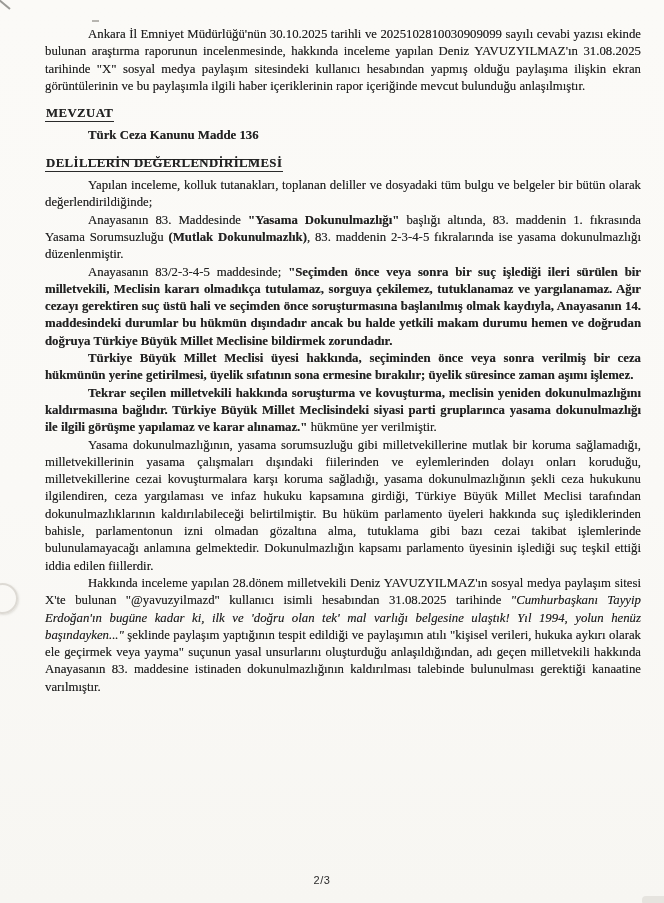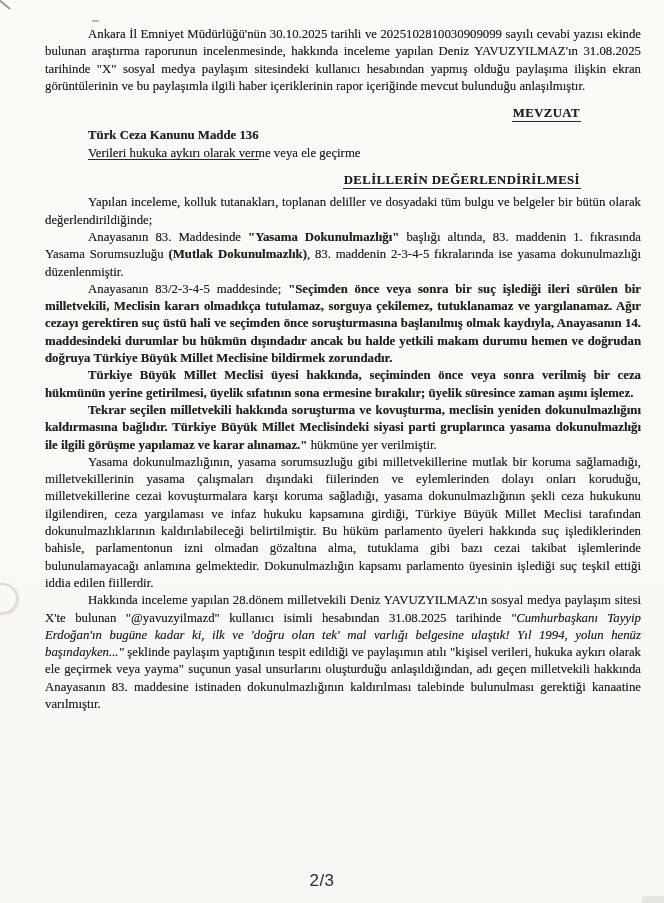--- a/index.html
+++ b/index.html
@@ -28,21 +28,21 @@
     text-align: justify;
     text-shadow: 0 0 0.35px rgba(45,45,45,0.55);
   }
   p.para {
     margin: 0;
     text-indent: 43px;
   }
   .b { font-weight: bold; }
   .i { font-style: italic; }
   .heading {
-    text-align: right;
+    text-align: left;
     font-weight: bold;
     margin: 10px 60px 5px 0;
     text-indent: 0;
     letter-spacing: 0.4px;
   }
   .heading .heading-text {
     border-bottom: 1.5px solid #2a2a2a;
     padding: 0 1px 1px 1px;
   }
   p.subheading {
@@ -54,21 +54,21 @@
     border-bottom: 1.4px solid #2a2a2a;
     padding-bottom: 17px;
   }
   .page-number {
     position: absolute;
     left: 0;
     top: 872px;
     width: 644px;
     text-align: center;
     font-family: "Liberation Sans", "DejaVu Sans", sans-serif;
-    font-size: 17px;
+    font-size: 11px;
     color: #2c2c2c;
     letter-spacing: 0.5px;
   }
   
   .artifact-corner {
     position: absolute;
     left: -4px;
     top: 3px;
     width: 16px;
     height: 1.6px;
@@ -110,21 +110,20 @@
 <div class="page">
   <div class="artifact-corner"></div>
   <div class="artifact-dash"></div>
   <div class="artifact-curl"></div>
   <div class="artifact-smudge"></div>
 
   <div class="doc" id="doc-body">
       <p class="para"><span>Ankara İl Emniyet Müdürlüğü'nün 30.10.2025 tarihli ve 2025102810030909099 sayılı cevabi yazısı ekinde bulunan araştırma raporunun incelenmesinde, hakkında inceleme yapılan Deniz YAVUZYILMAZ'ın 31.08.2025 tarihinde "X" sosyal medya paylaşım sitesindeki kullanıcı hesabından yapmış olduğu paylaşıma ilişkin ekran görüntülerinin ve bu paylaşımla ilgili haber içeriklerinin rapor içeriğinde mevcut bulunduğu anlaşılmıştır.</span></p>
       <div class="heading"><span class="heading-text">MEVZUAT</span></div>
       <p class="subheading"><span class="sub-text">Türk Ceza Kanunu Madde 136</span></p>
-      <p class="para"><span>Verileri hukuka aykırı olarak verme veya ele geçirme</span></p>
       <div class="heading"><span class="heading-text">DELİLLERİN DEĞERLENDİRİLMESİ</span></div>
       <p class="para"><span>Yapılan inceleme, kolluk tutanakları, toplanan deliller ve dosyadaki tüm bulgu ve belgeler bir bütün olarak değerlendirildiğinde;</span></p>
       <p class="para"><span>Anayasanın 83. Maddesinde </span><span class="b">"Yasama Dokunulmazlığı"</span><span> başlığı altında, 83. maddenin 1. fıkrasında Yasama Sorumsuzluğu </span><span class="b">(Mutlak Dokunulmazlık)</span><span>, 83. maddenin 2-3-4-5 fıkralarında ise yasama dokunulmazlığı düzenlenmiştir.</span></p>
       <p class="para"><span>Anayasanın 83/2-3-4-5 maddesinde; </span><span class="b">"Seçimden önce veya sonra bir suç işlediği ileri sürülen bir milletvekili, Meclisin kararı olmadıkça tutulamaz, sorguya çekilemez, tutuklanamaz ve yargılanamaz. Ağır cezayı gerektiren suç üstü hali ve seçimden önce soruşturmasına başlanılmış olmak kaydıyla, Anayasanın 14. maddesindeki durumlar bu hükmün dışındadır ancak bu halde yetkili makam durumu hemen ve doğrudan doğruya Türkiye Büyük Millet Meclisine bildirmek zorundadır.</span></p>
       <p class="para"><span class="b">Türkiye Büyük Millet Meclisi üyesi hakkında, seçiminden önce veya sonra verilmiş bir ceza hükmünün yerine getirilmesi, üyelik sıfatının sona ermesine bırakılır; üyelik süresince zaman aşımı işlemez.</span></p>
       <p class="para"><span class="b">Tekrar seçilen milletvekili hakkında soruşturma ve kovuşturma, meclisin yeniden dokunulmazlığını kaldırmasına bağlıdır. Türkiye Büyük Millet Meclisindeki siyasi parti gruplarınca yasama dokunulmazlığı ile ilgili görüşme yapılamaz ve karar alınamaz."</span><span> hükmüne yer verilmiştir.</span></p>
       <p class="para"><span>Yasama dokunulmazlığının, yasama sorumsuzluğu gibi milletvekillerine mutlak bir koruma sağlamadığı, milletvekillerinin yasama çalışmaları dışındaki fiilerinden ve eylemlerinden dolayı onları koruduğu, milletvekillerine cezai kovuşturmalara karşı koruma sağladığı, yasama dokunulmazlığının şekli ceza hukukunu ilgilendiren, ceza yargılaması ve infaz hukuku kapsamına girdiği, Türkiye Büyük Millet Meclisi tarafından dokunulmazlıklarının kaldırılabileceği belirtilmiştir. Bu hüküm parlamento üyeleri hakkında suç işlediklerinden bahisle, parlamentonun izni olmadan gözaltına alma, tutuklama gibi bazı cezai takibat işlemlerinde bulunulamayacağı anlamına gelmektedir. Dokunulmazlığın kapsamı parlamento üyesinin işlediği suç teşkil ettiği iddia edilen fiillerdir.</span></p>
       <p class="para"><span>Hakkında inceleme yapılan 28.dönem milletvekili Deniz YAVUZYILMAZ'ın sosyal medya paylaşım sitesi X'te bulunan "@yavuzyilmazd" kullanıcı isimli hesabından 31.08.2025 tarihinde </span><span class="i">"Cumhurbaşkanı Tayyip Erdoğan'ın bugüne kadar ki, ilk ve 'doğru olan tek' mal varlığı belgesine ulaştık! Yıl 1994, yolun henüz başındayken..."</span><span> şeklinde paylaşım yaptığının tespit edildiği ve paylaşımın atılı "kişisel verileri, hukuka aykırı olarak ele geçirmek veya yayma" suçunun yasal unsurlarını oluşturduğu anlaşıldığından, adı geçen milletvekili hakkında Anayasanın 83. maddesine istinaden dokunulmazlığının kaldırılması talebinde bulunulması gerektiği kanaatine varılmıştır.</span></p>
     </div>
 

